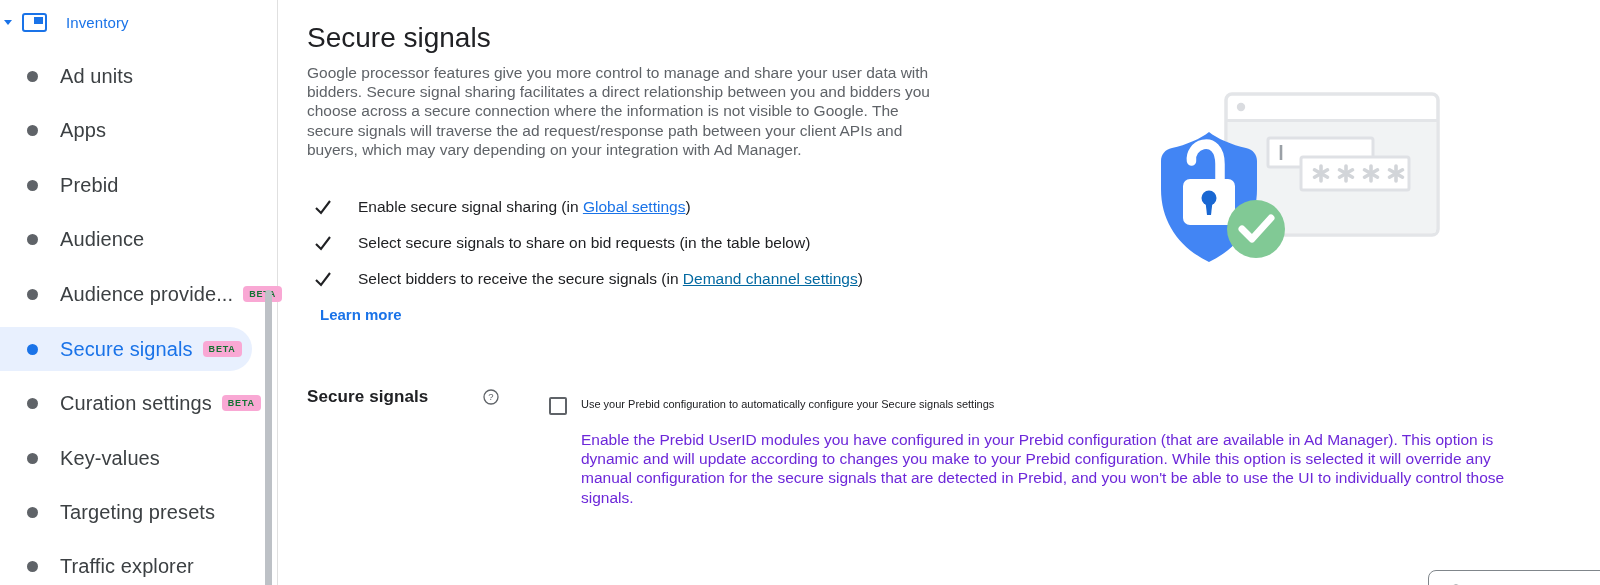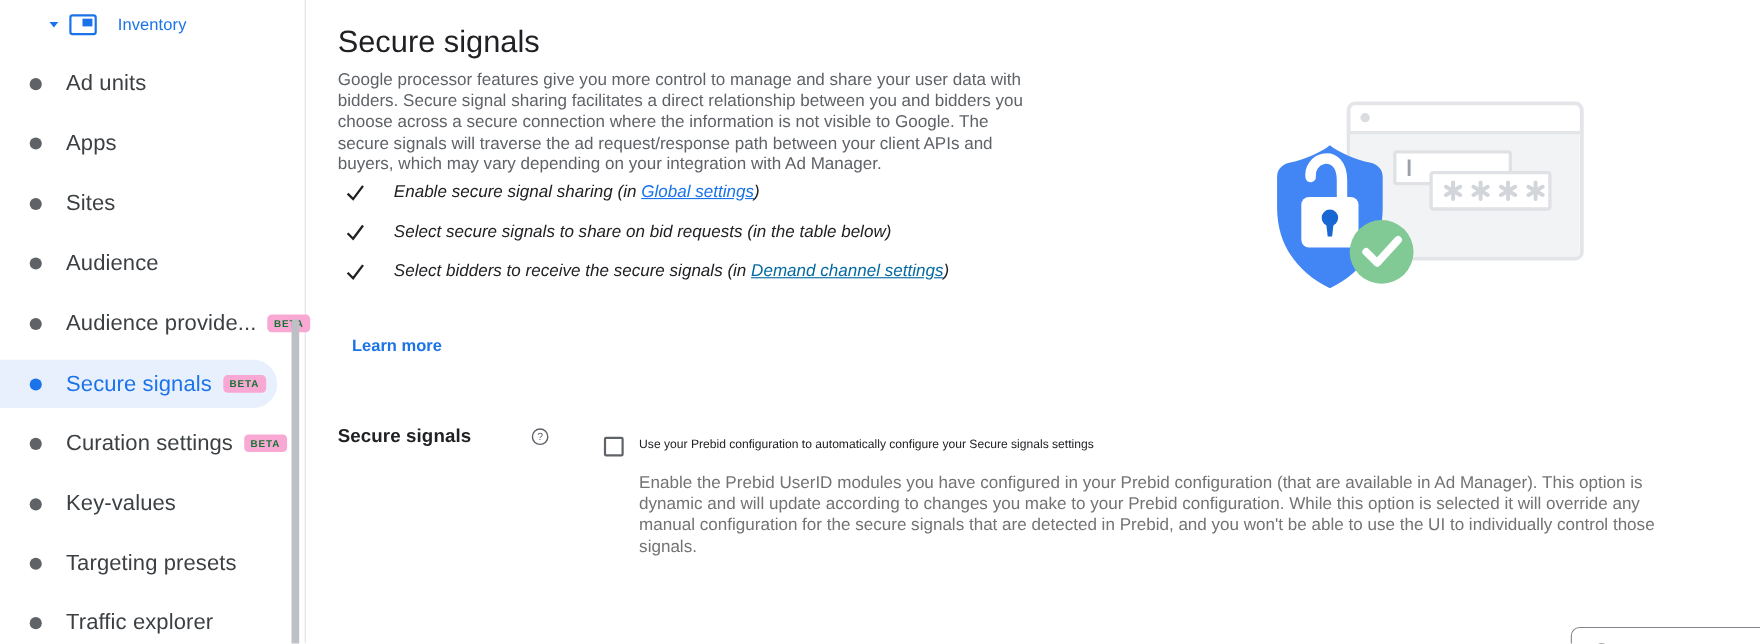--- a/index.html
+++ b/index.html
@@ -24,60 +24,60 @@
   .nav-row.selected { background: #e8f0fe; border-radius: 0 22px 22px 0; }
   .nav-label { margin-left: 22px; font-size: 20px; color: #3c4043; letter-spacing: 0.1px; white-space: nowrap; }
   .nav-row.selected .nav-label { color: #1a73e8; }
   .bullet { width: 11px; height: 11px; border-radius: 50%; background: #5f6368; margin-left: 27px; flex: 0 0 auto; }
   .nav-row.selected .bullet { background: #1a73e8; }
   .beta-badge {
     margin-left: 10px; background: #f9a8d4; color: #137333;
     font-size: 9px; font-weight: 700; letter-spacing: 0.8px;
     padding: 3px 6px; border-radius: 4px; flex: 0 0 auto;
   }
-  .inv-header { position: absolute; top: 0; left: 0; width: 252px; height: 44px; display: flex; align-items: center; cursor: pointer; padding-left: 41px; }
+  .inv-header { position: absolute; top: 0; left: 0; width: 252px; height: 44px; display: flex; align-items: center; cursor: pointer; }
   .inv-caret {
     width: 0; height: 0; margin-left: 4px;
     border-left: 4px solid transparent; border-right: 4px solid transparent;
     border-top: 5px solid #1a73e8;
   }
   .inv-icon { position: relative; width: 25px; height: 19px; border: 2px solid #1a73e8; border-radius: 3px; margin-left: 10px; background: #fff; }
   .inv-icon .inv-inner { position: absolute; top: 2px; right: 2px; width: 9px; height: 7px; background: #1a73e8; }
   .inv-label { margin-left: 19px; font-size: 15px; color: #1a73e8; letter-spacing: 0.1px; }
   .scroll-thumb {
     position: absolute; left: 265px; top: 290px; width: 7px; height: 300px;
     background: #bdc1c6; border-radius: 4px;
   }
 
   
   .page-title { position: absolute; left: 307px; top: 22px; font-size: 28px; font-weight: 400; color: #202124; }
   .intro {
     position: absolute; left: 307px; top: 63px; width: 630px;
     font-size: 15.5px; line-height: 19.2px; color: #5f6368;
   }
-  .checklist { position: absolute; left: 307px; top: 157px; list-style: none; font-style: italic; }
+  .checklist { position: absolute; left: 307px; top: 189px; list-style: none; }
   .check-item { display: flex; align-items: center; height: 36px; }
   .check-icon { width: 20px; height: 20px; margin-left: 6px; flex: 0 0 auto; }
   .check-text { margin-left: 25px; font-size: 15.5px; color: #202124; white-space: nowrap; }
   .check-text a { text-decoration: underline; cursor: pointer; }
   .link-blue { color: #1a73e8; }
   .link-purple { color: #0369a1; }
   .learn-more { position: absolute; left: 320px; top: 306px; font-size: 15px; font-weight: 700; color: #1a73e8; cursor: pointer; }
 
   .section-heading { position: absolute; left: 307px; top: 387px; font-size: 17px; font-weight: 700; color: #202124; letter-spacing: 0.1px; }
   .help-icon { position: absolute; left: 483px; top: 389px; width: 16px; height: 16px; cursor: pointer; }
 
   .checkbox {
     position: absolute; left: 549px; top: 397px; width: 18px; height: 18px;
     border: 2px solid #5f6368; border-radius: 2px; background: #fff; cursor: pointer;
   }
   .checkbox-label { position: absolute; left: 581px; top: 398px; font-size: 11px; color: #202124; white-space: nowrap; }
   .checkbox-desc {
     position: absolute; left: 581px; top: 430px; width: 950px;
-    font-size: 15.5px; line-height: 19.2px; color: #737373;
+    font-size: 15.5px; line-height: 19.2px; color: #6d28d9;
   }
 
   
   .search-wrap { position: absolute; left: 1428px; top: 531px; width: 202px; height: 46px; margin-top: 39px; }
   .search-input {
     width: 100%; height: 100%; border: 1px solid #80868b; border-radius: 8px;
     padding-left: 50px; font-size: 14px; color: #202124; outline: none;
     font-family: "Liberation Sans", sans-serif; background: #fff;
   }
   .search-input::placeholder { color: #5f6368; }
@@ -103,21 +103,21 @@
     <div class="nav-row" style="top:54px">
       <span class="bullet"></span>
       <span class="nav-label">Ad units</span>
     </div>
     <div class="nav-row" style="top:108px">
       <span class="bullet"></span>
       <span class="nav-label">Apps</span>
     </div>
     <div class="nav-row" style="top:163px">
       <span class="bullet"></span>
-      <span class="nav-label">Sites</span>
+      <span class="nav-label">Prebid</span>
     </div>
     <div class="nav-row" style="top:217px">
       <span class="bullet"></span>
       <span class="nav-label">Audience</span>
     </div>
     <div class="nav-row" style="top:272px">
       <span class="bullet"></span>
       <span class="nav-label">Audience provide...</span>
       <span class="beta-badge">BETA</span>
     </div>

